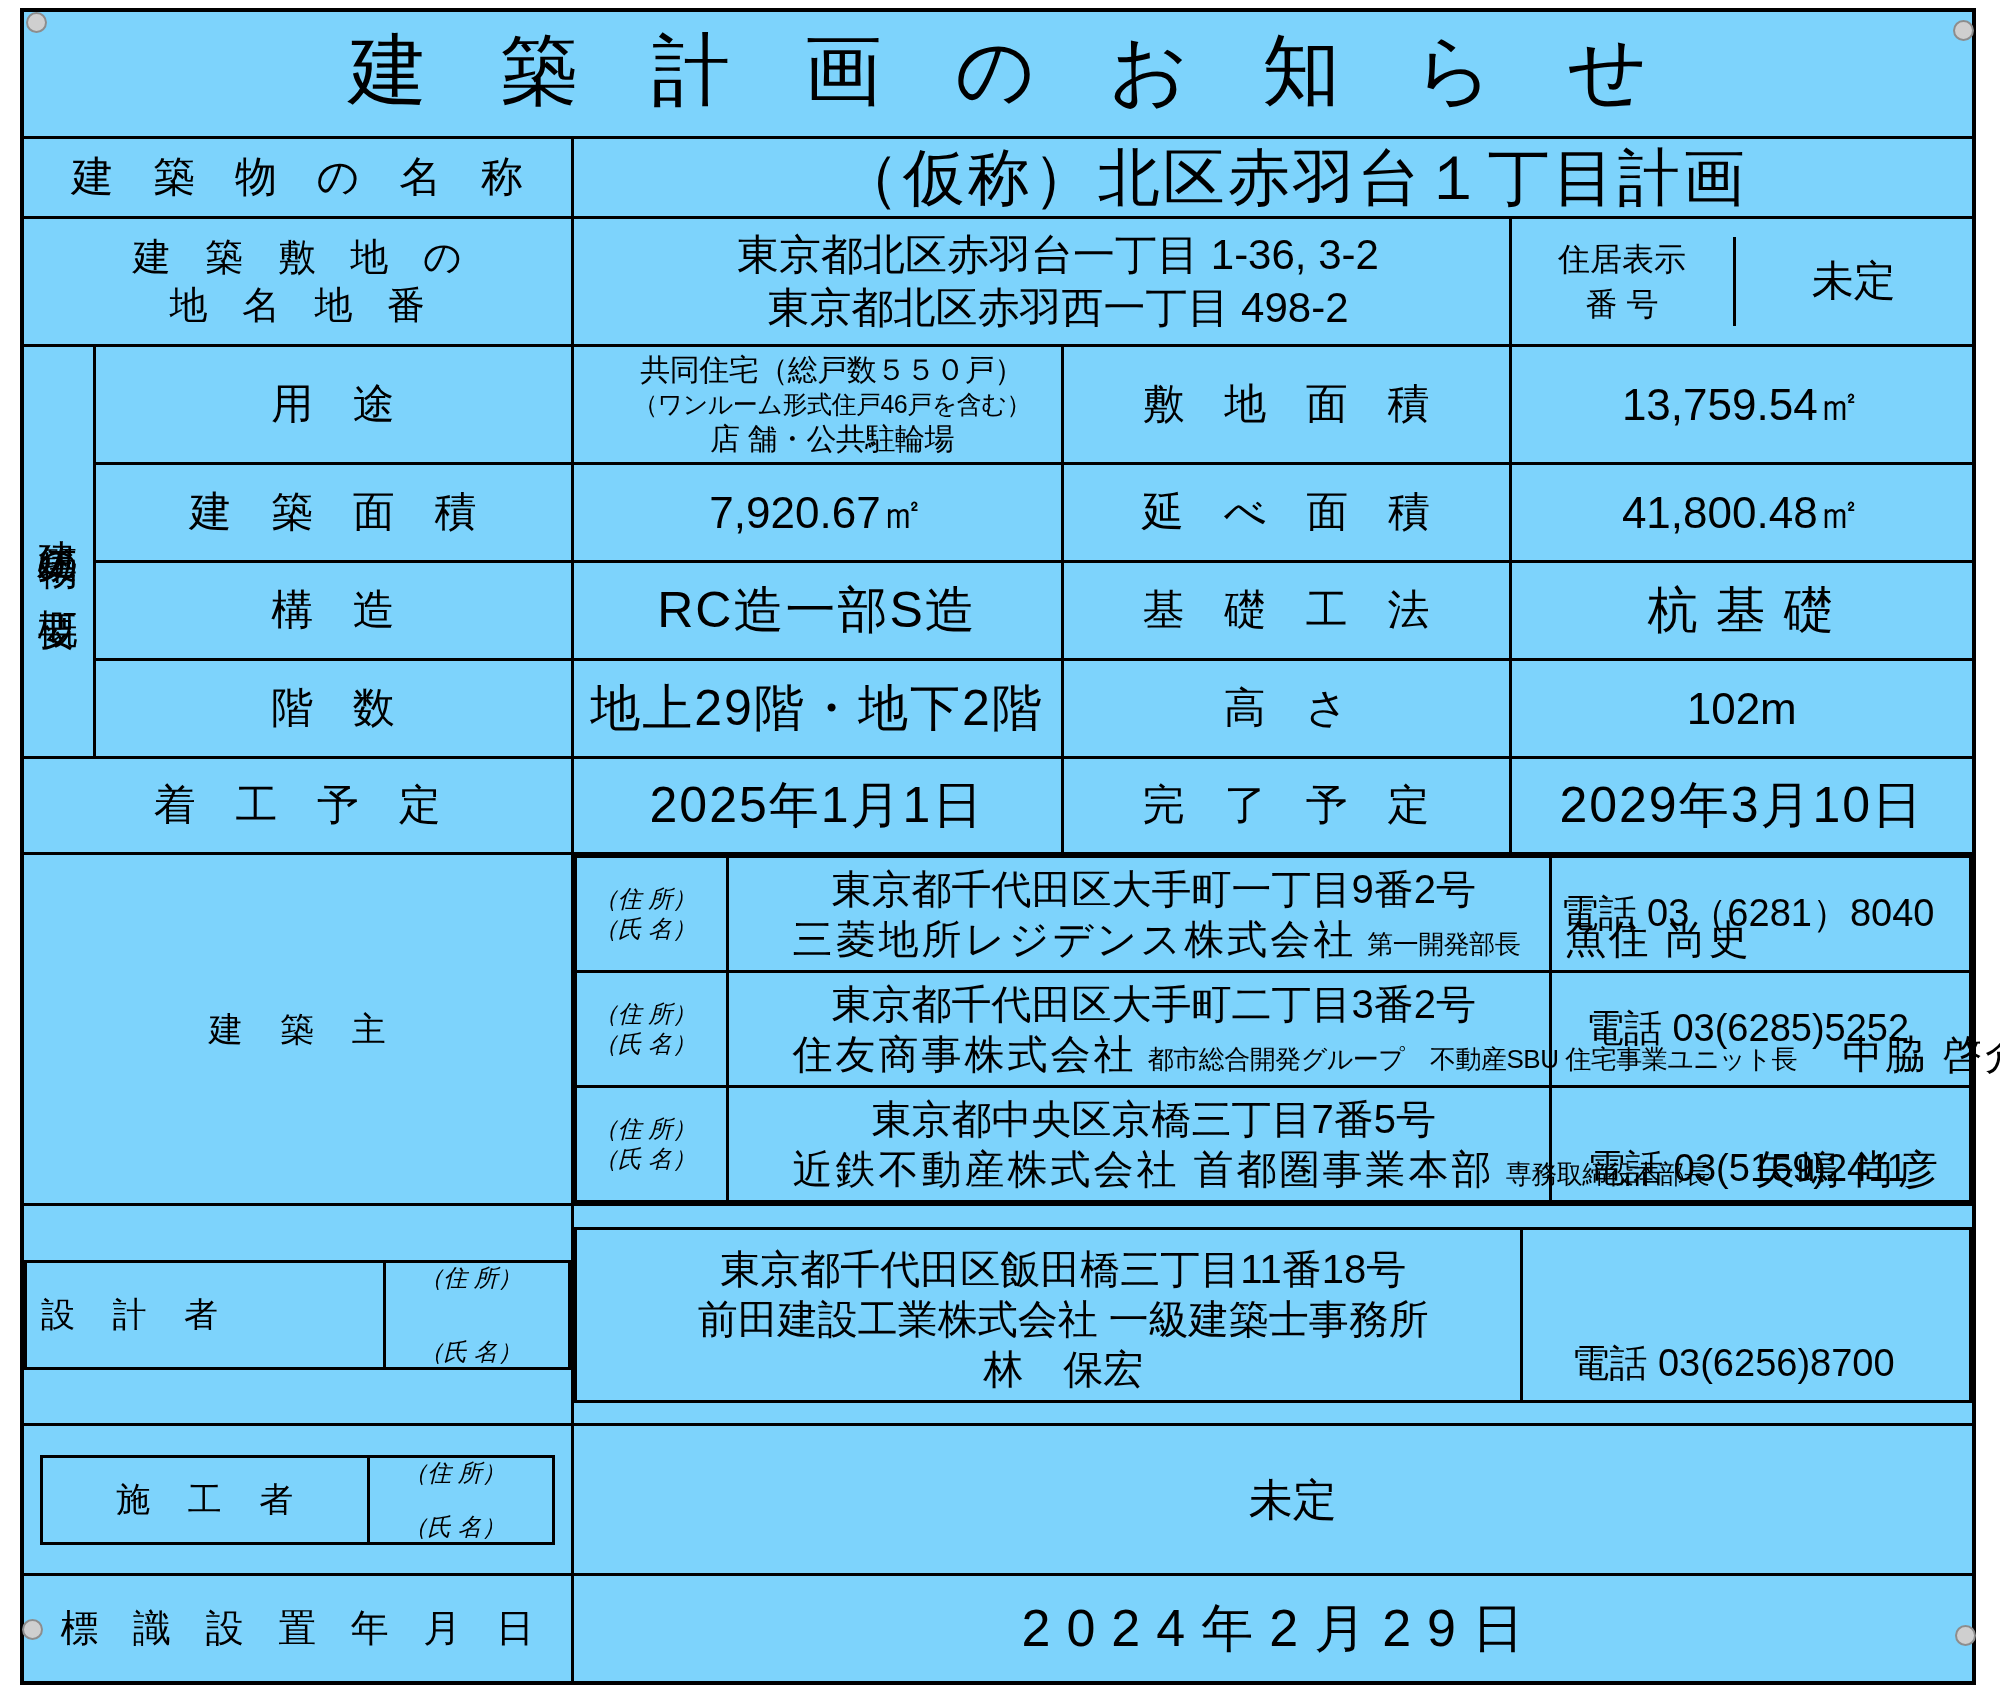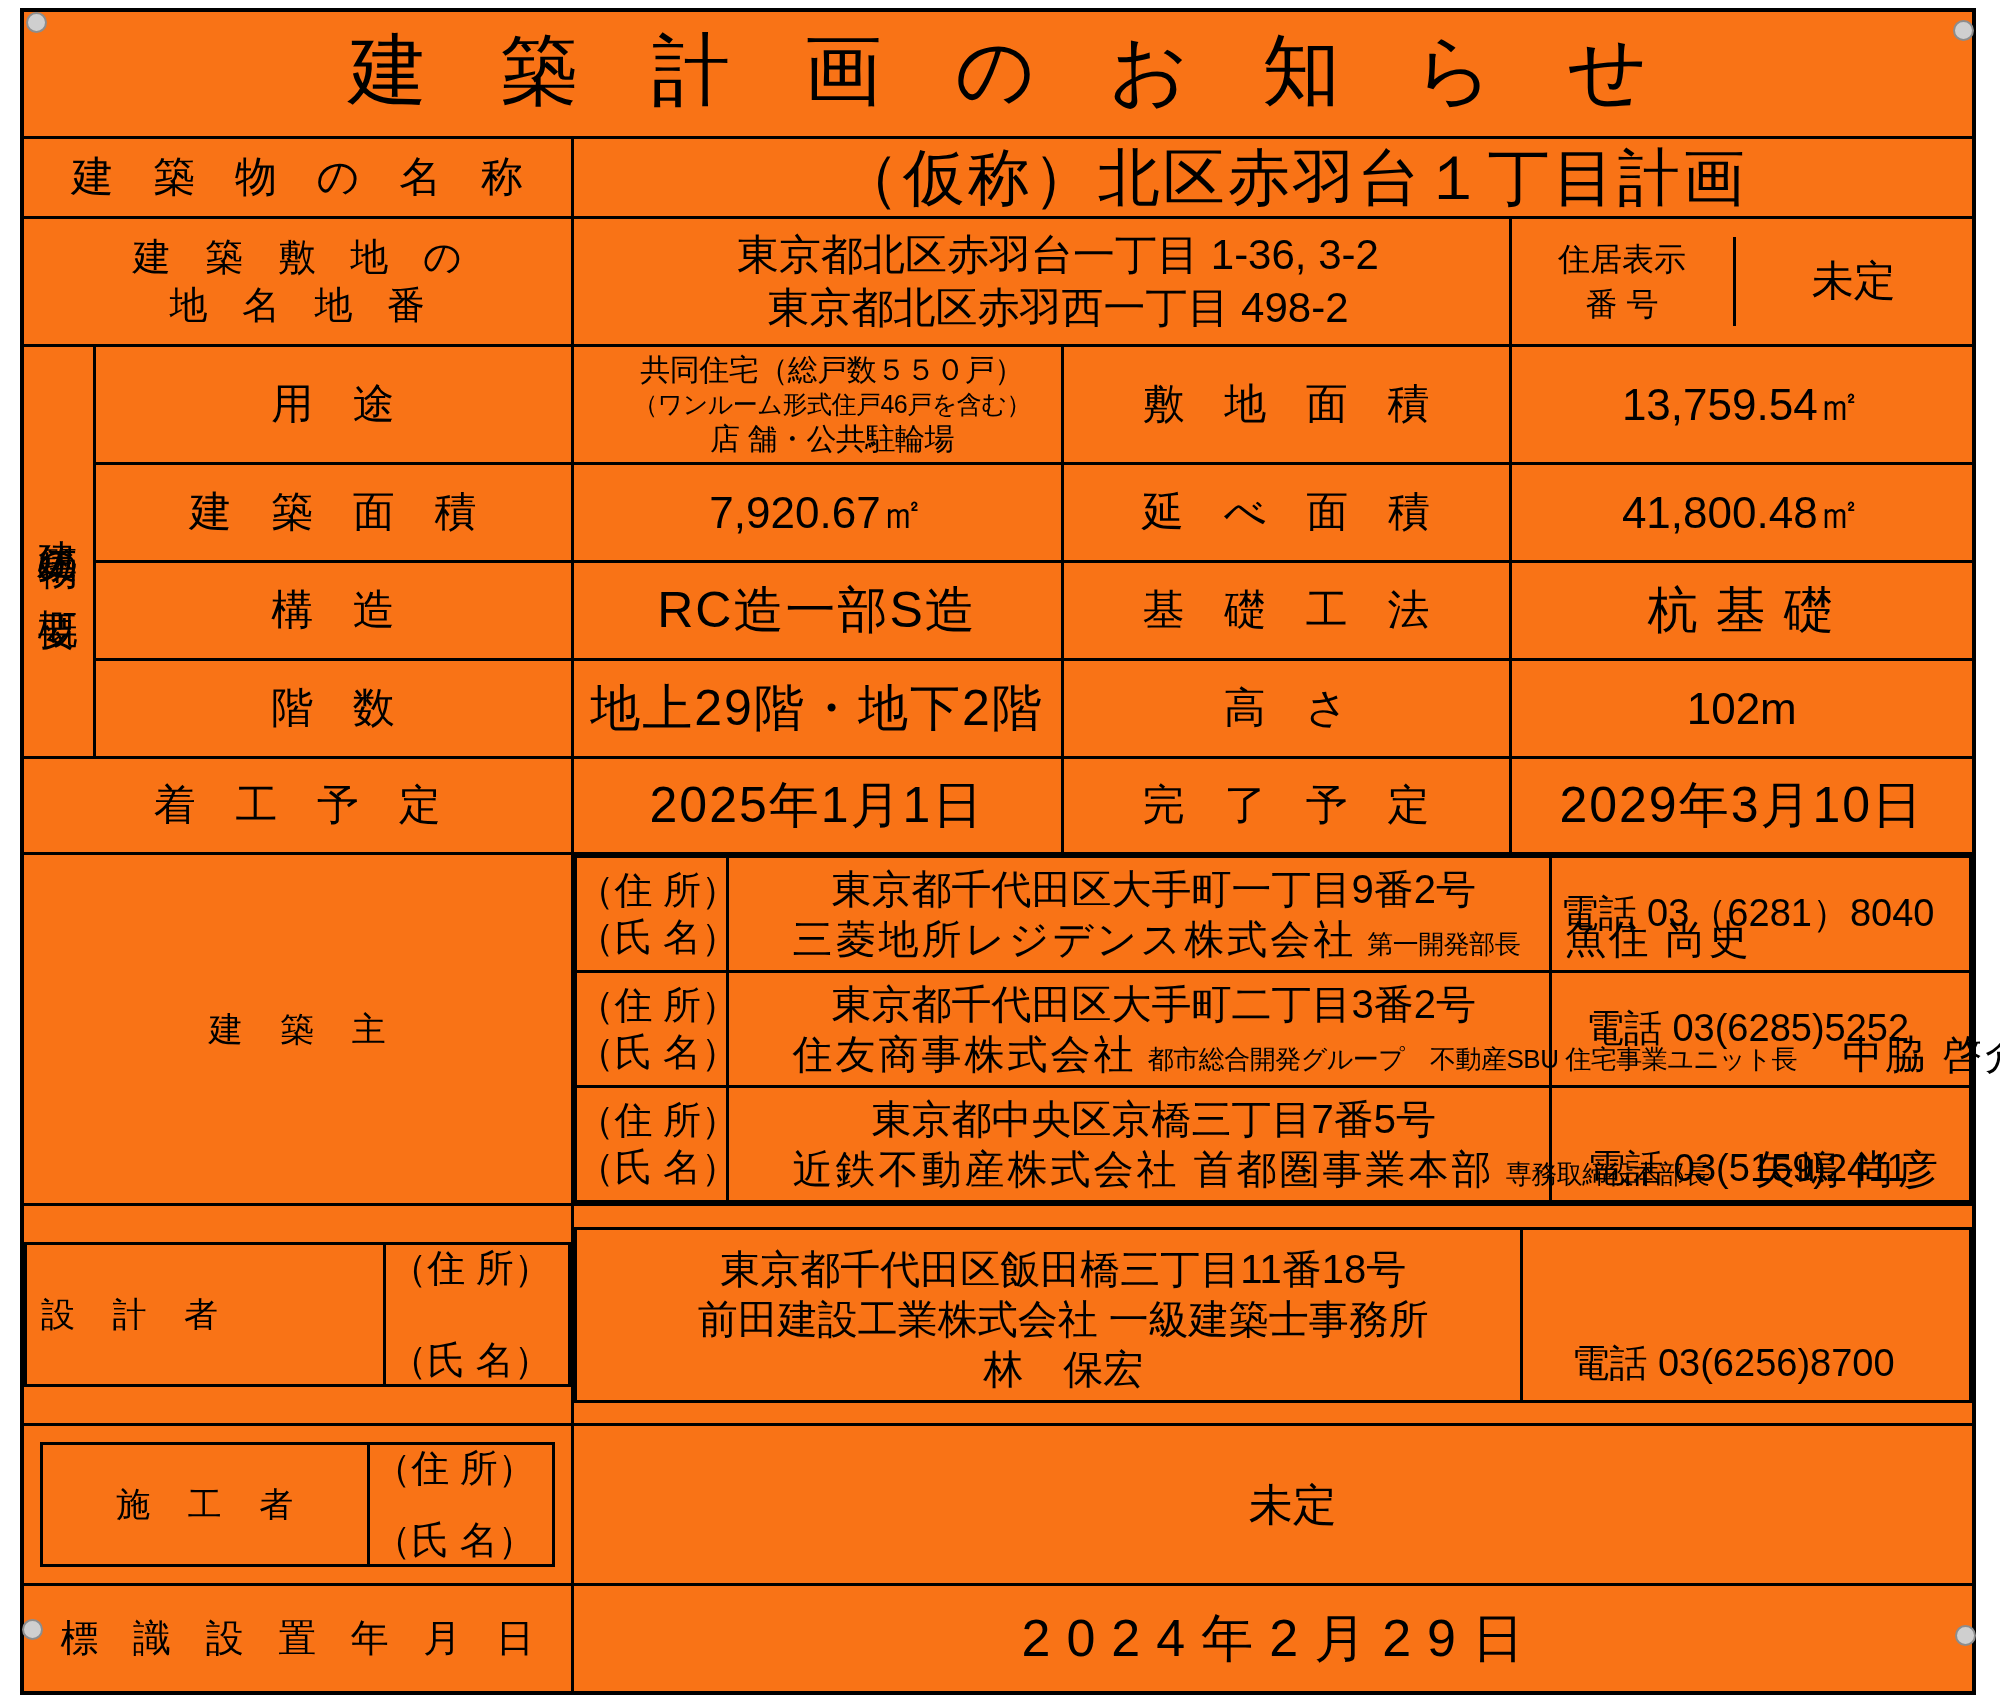--- a/index.html
+++ b/index.html
@@ -18,21 +18,21 @@
     position: absolute;
     left: 20px;
     top: 8px;
     width: 1960px;
     height: 1690px;
   }
   table.sign {
     border-collapse: collapse;
     width: 1952px;
     table-layout: fixed;
-    background: #f97316;
+    background: #7dd3fc;
   }
   table.sign td {
     border: 3px solid #000;
     padding: 0;
     vertical-align: middle;
     text-align: center;
     line-height: 1.25;
   }
   .outer {
     border: 4px solid #000;
@@ -132,25 +132,26 @@
     letter-spacing: 3px;
     margin-left: 34px;
   }
   .tel {
     font-size: 38px;
     text-align: right;
     padding-right: 26px !important;
     white-space: nowrap;
   }
   .sub-2 {
-    font-size: 38px;
+    font-size: 24px;
     line-height: 1.9;
     text-align: right;
     padding-right: 12px !important;
     white-space: nowrap;
+    font-style: italic;
   }
   .bottom-date {
     font-size: 52px;
     letter-spacing: 16px;
     text-indent: 16px;
   }
   .mitei-left {
     text-align: left;
     padding-left: 40px !important;
     font-size: 44px;

